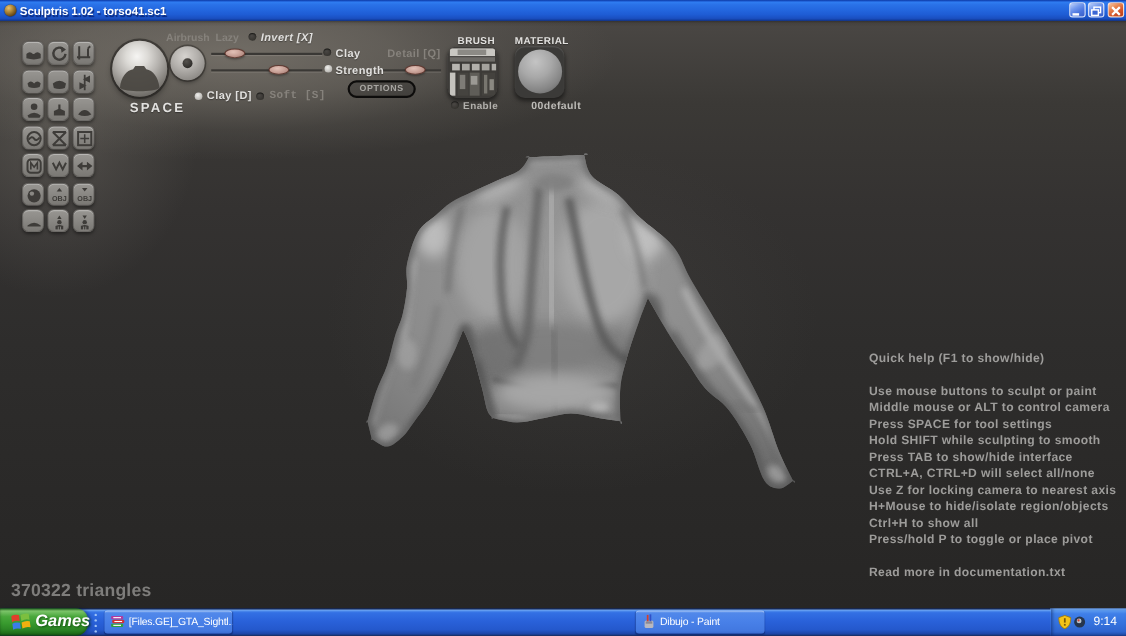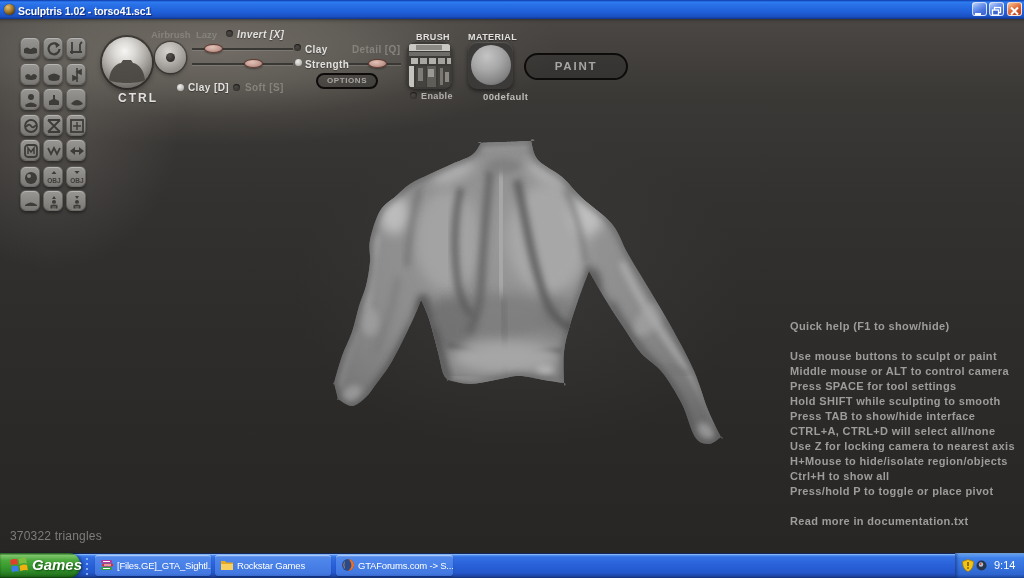--- a/index.html
+++ b/index.html
@@ -40,21 +40,21 @@
 .handle{width:19px;height:9px;border-radius:50%;
 background:radial-gradient(ellipse at 42% 32%,#e2c2b8 0%,#c7a096 50%,#a0776e 100%);
 border:1.5px solid rgba(66,30,22,0.75);box-sizing:border-box;box-shadow:0 1px 2px rgba(0,0,0,0.35);}
 
 .pill{border:2.5px solid #0d0c0b;border-radius:14px;box-sizing:border-box;
 background:rgba(28,27,26,0.25);color:#a8a6a2;font-weight:bold;text-align:center;}
 
 .thumb{border-radius:9px;box-sizing:border-box;box-shadow:0 2px 4px rgba(0,0,0,0.5), inset 0 1px 1px rgba(255,255,255,0.15);}
 
 #help{left:790px;top:319px;font-size:11px;font-weight:bold;color:#9d9c9a;line-height:15px;letter-spacing:0.35px;white-space:pre;}
-#tricount{left:10px;top:529px;font-size:12px;font-weight:normal;color:#7e7d7b;letter-spacing:0.2px;}
+#tricount{left:10px;top:529px;font-size:16px;font-weight:bold;color:#7e7d7b;letter-spacing:0.2px;}
 
 #taskbar{left:0;top:553px;width:1024px;height:25px;
 background:linear-gradient(180deg,#10265c 0%,#10265c 3.5%,#8abaf8 5.5%,#5290ee 9%,#3370e4 16%,#2a62da 45%,#2458cc 78%,#1e46a8 92%,#143174 100%);}
 #startbtn{left:0;top:553px;width:80px;height:25px;border-radius:0 11px 11px 0;
 background:linear-gradient(180deg,#1e5c18 0%,#7cc46a 10%,#4aa83c 30%,#389a2e 55%,#2d8826 75%,#1d6a18 95%,#154f12 100%);
 box-shadow:inset 0 -1px 2px rgba(10,40,8,0.5), 2px 0 3px rgba(0,20,60,0.4);}
 #starttext{left:32px;top:556px;font-size:15px;font-weight:bold;font-style:italic;color:#fff;text-shadow:1px 1px 2px rgba(10,60,10,0.8);}
 .taskbtn{top:555px;height:21px;border-radius:3px;box-sizing:border-box;
 background:linear-gradient(180deg,#82aef2 0%,#5188ea 12%,#4880e8 50%,#4278e0 88%,#3a6bce 100%);
 box-shadow:inset 0 1px 0 rgba(255,255,255,0.35), 0 1px 1px rgba(10,30,90,0.5);
@@ -173,21 +173,21 @@
         <path d="M3,2.5 L10,9.5 M10,2.5 L3,9.5" stroke="#fff" stroke-width="2"></path>
       </svg>
   </div>
 
   <div class="abs" style="left:102px;top:37px;width:50px;height:51px;border-radius:50%;
    background:radial-gradient(circle at 45% 28%,#f6f5f3 0%,#dcdad6 22%,#b4b1ad 45%,#817e79 70%,#575450 92%,#4c4944 100%);
    box-shadow:0 0 0 2px rgba(25,23,21,0.5), 0 3px 6px rgba(0,0,0,0.45);"></div>
   <svg class="abs" style="left:102px;top:37px;" width="50" height="51" viewBox="0 0 50 51">
     <path d="M7,43 C8,33 13,27 19,26 L21,23 L29,23 L31,26 C37,27 42,33 43,43 C38,47 12,47 7,43 Z" fill="#4a4741" opacity="0.95"></path>
   </svg>
-  <div class="abs lbl bright" style="left:118px;top:91px;font-size:12px;letter-spacing:2px;">CTRL</div>
+  <div class="abs lbl bright" style="left:118px;top:91px;font-size:12px;letter-spacing:2px;">SPACE</div>
 
   <div class="abs" style="left:155px;top:42px;width:31px;height:31px;border-radius:50%;
    background:radial-gradient(circle at 42% 30%,#d6d3cf 0%,#b4b1ad 40%,#8b8884 80%,#767370 100%);
    box-shadow:0 0 0 1.5px rgba(30,28,26,0.4), 0 2px 4px rgba(0,0,0,0.4);"></div>
   <div class="abs" style="left:166px;top:53px;width:9px;height:9px;border-radius:50%;background:radial-gradient(circle at 38% 32%,#55524e,#2e2c29 75%);"></div>
 
   <div class="abs lbl dim" style="left:151px;top:29px;font-size:9.5px;letter-spacing:0;">Airbrush</div>
   <div class="abs lbl dim" style="left:196px;top:29px;font-size:9.5px;letter-spacing:0;">Lazy</div>
   <div class="abs bullet off" style="left:226px;top:30px;"></div>
   <div class="abs lbl bright" style="left:237px;top:29px;font-size:10px;font-style:italic;">Invert [X]</div>
@@ -201,21 +201,21 @@
 
   <div class="abs bullet off" style="left:294px;top:44px;"></div>
   <div class="abs lbl bright" style="left:305px;top:43.5px;font-size:10px;">Clay</div>
   <div class="abs lbl dim" style="left:352px;top:43.5px;font-size:10px;">Detail [Q]</div>
   <div class="abs bullet on" style="left:295px;top:59px;"></div>
   <div class="abs lbl bright" style="left:305px;top:58.5px;font-size:10px;">Strength</div>
 
   <div class="abs bullet on" style="left:177px;top:84px;"></div>
   <div class="abs lbl bright" style="left:188px;top:82px;font-size:10px;">Clay [D]</div>
   <div class="abs bullet off" style="left:233px;top:84px;"></div>
-  <div class="abs lbl dim" style="left:245px;top:82px;font-size:10px;">Soft [S]</div>
+  <div class="abs lbl dim" style="left:245px;top:82px;font-size:10px;font-family:Liberation Mono, monospace;">Soft [S]</div>
 
   <div class="abs pill" style="left:316px;top:73px;width:62px;height:16px;font-size:8px;line-height:12px;letter-spacing:0.6px;">OPTIONS</div>
 
   <div class="abs lbl bright" style="left:416px;top:32px;font-size:9px;">BRUSH</div>
   <div class="abs thumb" style="left:407px;top:42px;width:45px;height:47px;overflow:hidden;background:#4a4845;">
     <svg width="45" height="47">
       <rect x="0" y="0" width="45" height="47" fill="#3d3b38"></rect>
       <rect x="2" y="2" width="41" height="7" fill="#c9c7c2"></rect>
       <rect x="9" y="3" width="26" height="5" fill="#8c8a85"></rect>
       <rect x="2" y="10" width="41" height="4" fill="#6e6c68"></rect>
@@ -236,21 +236,20 @@
   </div>
   <div class="abs bullet off" style="left:410px;top:92px;"></div>
   <div class="abs lbl" style="left:421px;top:91px;font-size:9px;color:#b2b0ac;">Enable</div>
 
   <div class="abs lbl bright" style="left:468px;top:32px;font-size:9px;">MATERIAL</div>
   <div class="abs thumb" style="left:468px;top:42px;width:45px;height:47px;background:#3b3a38;"></div>
   <div class="abs" style="left:471px;top:45px;width:40px;height:40px;border-radius:50%;
    background:radial-gradient(circle at 40% 28%,#c4c4c4 0%,#a8a8a8 38%,#858585 70%,#565656 100%);"></div>
   <div class="abs lbl" style="left:467px;top:91px;font-size:9.5px;color:#bebcb8;margin-left:16px;">00default</div>
 
-  <div class="abs pill" style="left:524px;top:53px;width:104px;height:27px;font-size:11.5px;line-height:23px;letter-spacing:1.8px;">PAINT</div>
 
   <div class="abs tb" style="left:20px;top:37px;height:22px;">
       <svg width="16" height="16" viewBox="0 0 16 16">
         <path d="M1,8 Q4,5 7,8 L8,8 Q11,5 14,8 L14,12 Q8,14 1,12 Z" fill="#3e3c39"></path>
       </svg>
     </div>
   <div class="abs tb" style="left:43px;top:37px;height:22px;">
       <svg width="16" height="16" viewBox="0 0 16 16">
         <path d="M12,4 A5.5,5.5 0 1 0 13.5,8" fill="none" stroke="#3e3c39" stroke-width="2.2"></path>
         <path d="M9,1 L14,4 L10,7 Z" fill="#3e3c39"></path>
@@ -409,34 +408,28 @@
     <svg class="ticon" viewBox="0 0 14 14">
         <rect x="1" y="2" width="11" height="3" rx="1" fill="#b03aa0"></rect>
         <rect x="2" y="5.5" width="11" height="3" rx="1" fill="#d03030"></rect>
         <rect x="1" y="9" width="11" height="3" rx="1" fill="#30a040"></rect>
         <rect x="3" y="3" width="7" height="1" fill="#fff"></rect>
         <rect x="4" y="6.5" width="7" height="1" fill="#fff"></rect>
         <rect x="3" y="10" width="7" height="1" fill="#fff"></rect>
       </svg>
     <span class="tlabel">[Files.GE]_GTA_Sightl...</span>
   </div>
-  <div class="abs taskbtn" style="left:215px;width:116px;">
+  <div class="abs taskbtn" style="left:578px;width:117px;">
     <svg class="ticon" viewBox="0 0 14 14">
-        <path d="M1,3 L5,3 L6.5,4.5 L13,4.5 L13,12 L1,12 Z" fill="#e8a820"></path>
-        <path d="M1,6 L13,6 L13,12 L1,12 Z" fill="#f8d060"></path>
-      </svg>
-    <span class="tlabel">Rockstar Games</span>
-  </div>
-  <div class="abs taskbtn" style="left:336px;width:117px;">
-    <svg class="ticon" viewBox="0 0 14 14">
-        <circle cx="7" cy="7" r="6" fill="#2a4a8a"></circle>
-        <path d="M7,1 A6,6 0 0 1 13,7 A6,6 0 0 1 7,13 C10,11 11,8 10,5 C9,2.5 8,1.5 7,1 Z" fill="#f07020"></path>
-        <path d="M4,3 C2,5 2,9 4,11 C3,8 3,5 4,3 Z" fill="#f8a040"></path>
-      </svg>
-    <span class="tlabel">GTAForums.com -&gt; S...</span>
+        <rect x="3" y="6" width="8" height="7" rx="1.5" fill="#b8b8c0"></rect>
+        <rect x="5" y="1" width="1.6" height="6" fill="#d04030"></rect>
+        <rect x="7.5" y="0.5" width="1.6" height="6.5" fill="#3050c8"></rect>
+        <rect x="4" y="7" width="6" height="2" fill="#888894"></rect>
+      </svg>
+    <span class="tlabel">Dibujo - Paint</span>
   </div>
 
   <div class="abs" id="tray"></div>
   <svg class="abs" style="left:962px;top:559px;" width="12" height="13" viewBox="0 0 12 13">
       <path d="M6,0.5 L11.5,2.5 C11.5,7 10,11 6,12.5 C2,11 0.5,7 0.5,2.5 Z" fill="#f4c318" stroke="#a07a08" stroke-width="0.8"></path>
       <rect x="5.2" y="3" width="1.6" height="4" fill="#7a5c06"></rect>
       <rect x="5.2" y="8.2" width="1.6" height="1.6" fill="#7a5c06"></rect>
     </svg>
   <svg class="abs" style="left:976px;top:560px;" width="11" height="11" viewBox="0 0 11 11">
       <circle cx="5.5" cy="5.5" r="5" fill="#26364e"></circle>

